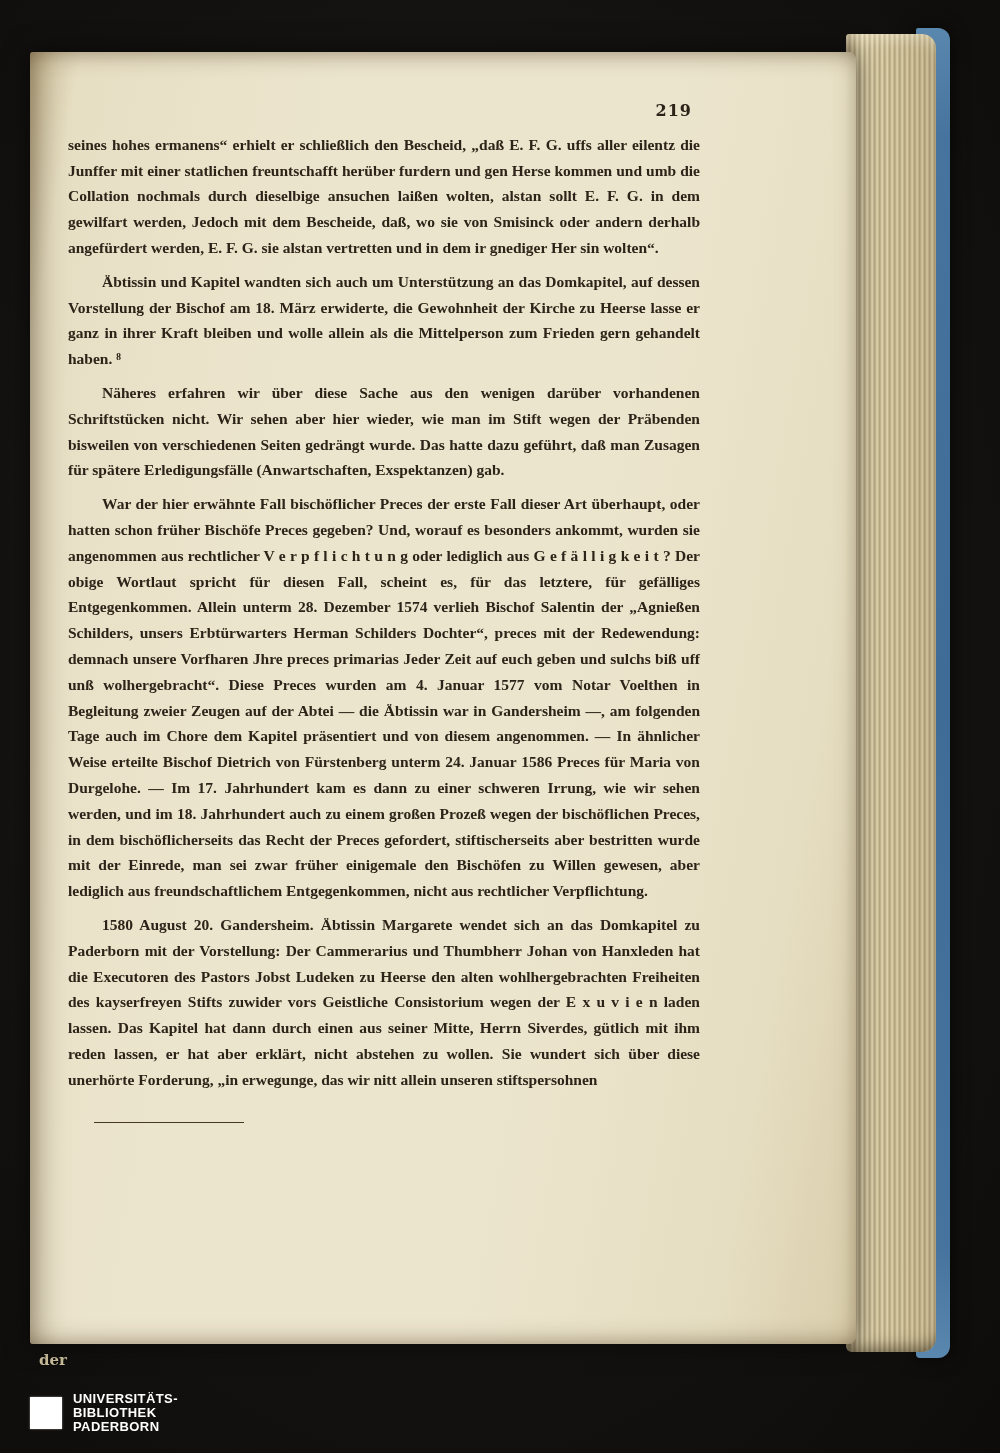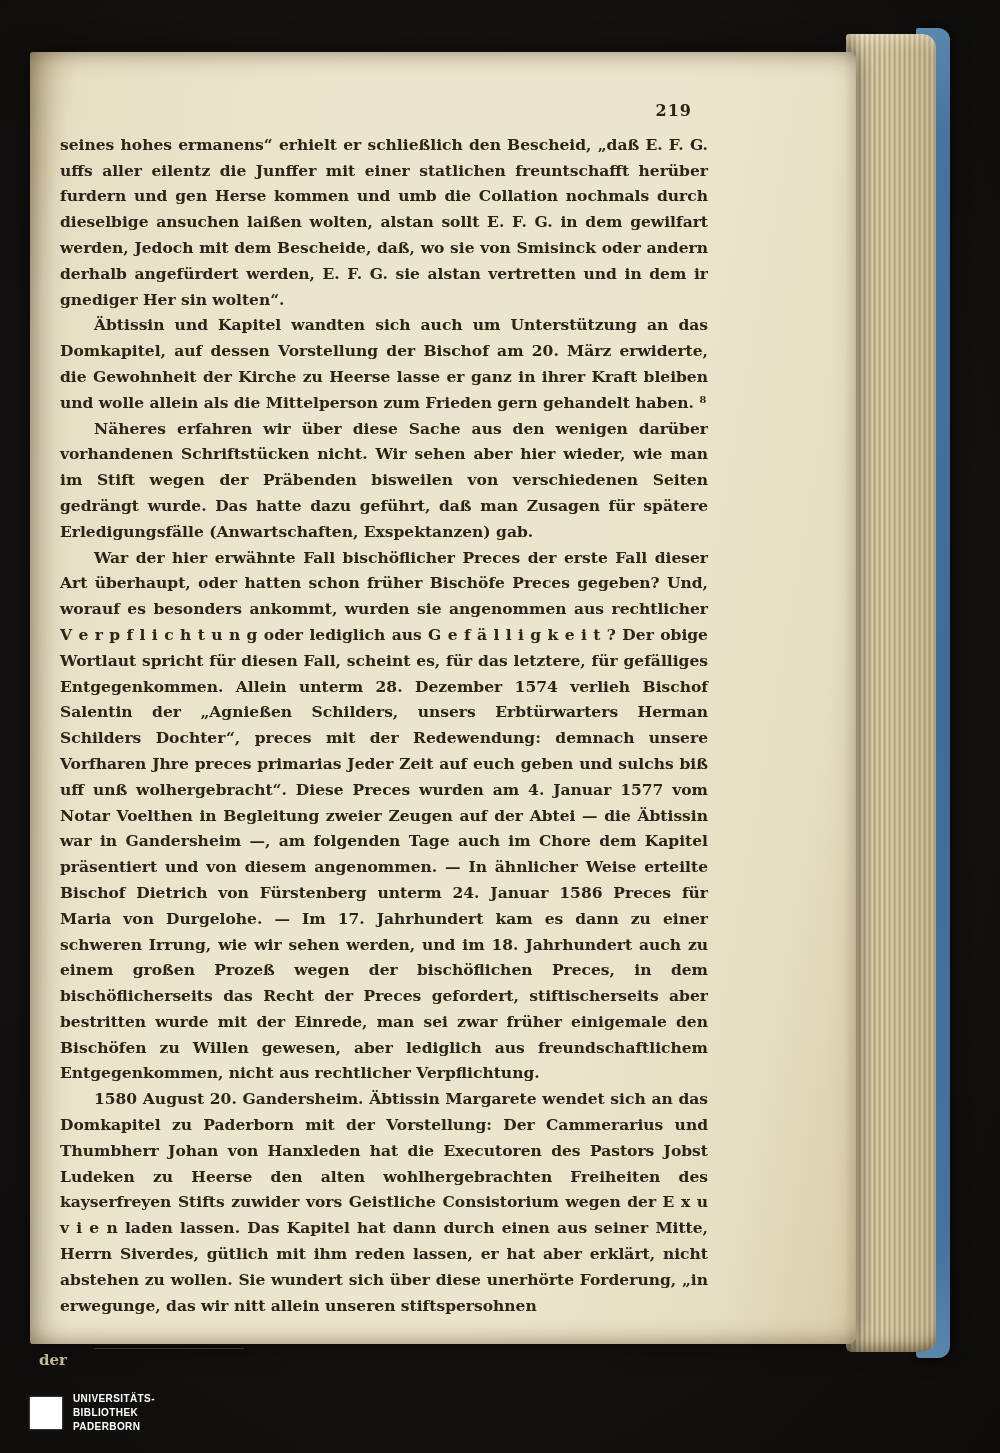--- a/index.html
+++ b/index.html
@@ -48,21 +48,21 @@
   }
   .content {
     position:absolute; left:30px; top:46px; width:648px;
     color:#2e2318; font-size:15.5px; line-height:25.8px;
     font-weight:bold; text-align:justify;
   }
   .pagenum {
     text-align:right; padding-right:16px; margin-bottom:8px;
     font-size:16px; letter-spacing:1px;
   }
-  .content p { margin:0; text-indent:34px; }
+  .content p { margin:8px; text-indent:34px;font-family:Liberation Serif, serif; }
   .content p.noindent { text-indent:0; }
   .heading {
     margin:20px 0 13px 0; text-align:center; text-indent:0;
     font-size:16px; font-weight:bold;
   }
   .footnote-rule {
     width:150px; height:0; border-top:1.5px solid #453722;
     margin:30px 0 9px 34px;
   }
   .footnote {
@@ -76,21 +76,21 @@
     position:absolute; left:30px; top:1392px;
     display:flex; align-items:center; gap:11px;
   }
   .wm-icon {
     width:32px; height:32px; background:#ffffff;
     box-shadow:0 0 2px rgba(255,255,255,.5);
   }
   .wm-text {
     white-space:pre-line;
     font-family:"Liberation Sans", sans-serif;
-    font-size:10px; line-height:14px; font-weight:bold;
+    font-size:13px; line-height:14px; font-weight:bold;
     color:#ffffff; letter-spacing:.4px;
   }
 </style>
 </head>
 <body>
 
 <div class="scan">
 
   <div class="edge-fragments">den
 mper
@@ -143,21 +143,21 @@
   <div class="cover"></div>
   <div class="stack"></div>
 
   <div class="page">
     <div class="content">
 
       <div class="pagenum">219</div>
 
       <p class="noindent">seines hohes ermanens“ erhielt er schließlich den Bescheid, „daß E. F. G. uffs aller eilentz die Junffer mit einer statlichen freuntschafft herüber furdern und gen Herse kommen und umb die Collation nochmals durch dieselbige ansuchen laißen wolten, alstan sollt E. F. G. in dem gewilfart werden, Jedoch mit dem Bescheide, daß, wo sie von Smisinck oder andern derhalb angefürdert werden, E. F. G. sie alstan vertretten und in dem ir gnediger Her sin wolten“.</p>
 
-      <p>Äbtissin und Kapitel wandten sich auch um Unterstützung an das Domkapitel, auf dessen Vorstellung der Bischof am 20. März erwiderte, die Gewohnheit der Kirche zu Heerse lasse er ganz in ihrer Kraft bleiben und wolle allein als die Mittelperson zum Frieden gern gehandelt haben. ⁸</p>
+      <p>Äbtissin und Kapitel wandten sich auch um Unterstützung an das Domkapitel, auf dessen Vorstellung der Bischof am 18. März erwiderte, die Gewohnheit der Kirche zu Heerse lasse er ganz in ihrer Kraft bleiben und wolle allein als die Mittelperson zum Frieden gern gehandelt haben. ⁸</p>
 
       <p>Näheres erfahren wir über diese Sache aus den wenigen darüber vorhandenen Schriftstücken nicht. Wir sehen aber hier wieder, wie man im Stift wegen der Präbenden bisweilen von verschiedenen Seiten gedrängt wurde. Das hatte dazu geführt, daß man Zusagen für spätere Erledigungsfälle (Anwartschaften, Exspektanzen) gab.</p>
 
       <p>War der hier erwähnte Fall bischöflicher Preces der erste Fall dieser Art überhaupt, oder hatten schon früher Bischöfe Preces gegeben? Und, worauf es besonders ankommt, wurden sie angenommen aus rechtlicher V e r p f l i c h t u n g oder lediglich aus G e f ä l l i g k e i t ?  Der obige Wortlaut spricht für diesen Fall, scheint es, für das letztere, für gefälliges Entgegenkommen.  Allein unterm 28. Dezember 1574 verlieh Bischof Salentin der „Agnießen Schilders, unsers Erbtürwarters Herman Schilders Dochter“, preces mit der Redewendung: demnach unsere Vorfharen Jhre preces primarias Jeder Zeit auf euch geben und sulchs biß uff unß wolhergebracht“.  Diese Preces wurden am 4. Januar 1577 vom Notar Voelthen in Begleitung zweier Zeugen auf der Abtei — die Äbtissin war in Gandersheim —, am folgenden Tage auch im Chore dem Kapitel präsentiert und von diesem angenommen. — In ähnlicher Weise erteilte Bischof Dietrich von Fürstenberg unterm 24. Januar 1586 Preces für Maria von Durgelohe. — Im 17. Jahrhundert kam es dann zu einer schweren Irrung, wie wir sehen werden, und im 18. Jahrhundert auch zu einem großen Prozeß wegen der bischöflichen Preces, in dem bischöflicherseits das Recht der Preces gefordert, stiftischerseits aber bestritten wurde mit der Einrede, man sei zwar früher einigemale den Bischöfen zu Willen gewesen, aber lediglich aus freundschaftlichem Entgegenkommen, nicht aus rechtlicher Verpflichtung.</p>
 
 
       <p>1580 August 20. Gandersheim.  Äbtissin Margarete wendet sich an das Domkapitel zu Paderborn mit der Vorstellung: Der Cammerarius und Thumbherr Johan von Hanxleden hat die Executoren des Pastors Jobst Ludeken zu Heerse den alten wohlhergebrachten Freiheiten des kayserfreyen Stifts zuwider vors Geistliche Consistorium wegen der E x u v i e n laden lassen.  Das Kapitel hat dann durch einen aus seiner Mitte, Herrn Siverdes, gütlich mit ihm reden lassen, er hat aber erklärt, nicht abstehen zu wollen.  Sie wundert sich über diese unerhörte Forderung, „in erwegunge, das wir nitt allein unseren stiftspersohnen</p>
 
       <div class="footnote-rule"></div>
 

